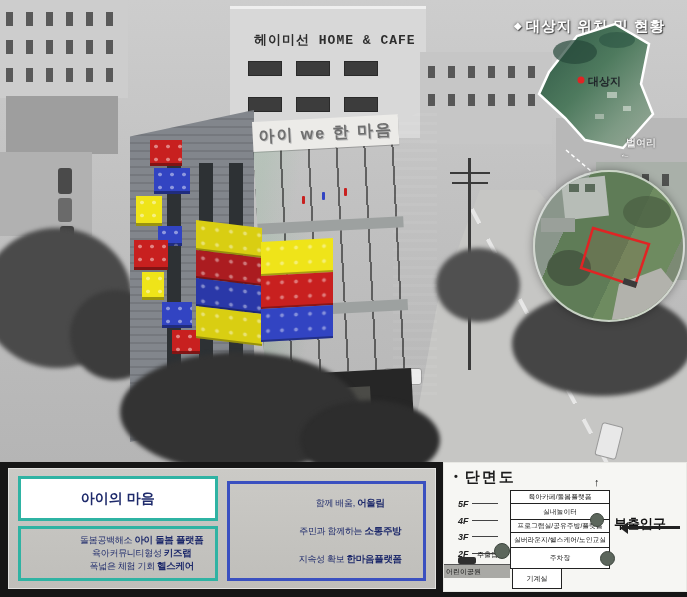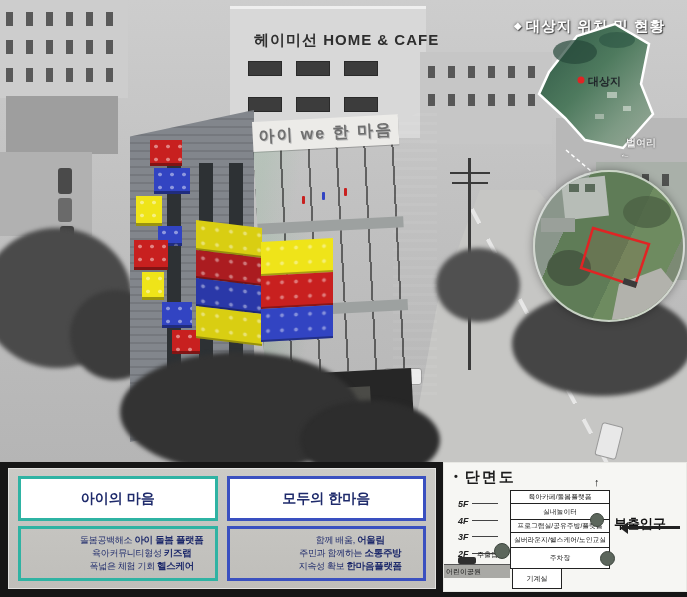--- a/index.html
+++ b/index.html
@@ -7,21 +7,21 @@
   #stage{position:relative;width:687px;height:597px;overflow:hidden;background:#181818;}
 
   
   #scene{position:absolute;left:0;top:0;width:687px;height:462px;overflow:hidden;
          background:linear-gradient(180deg,#cdcdcd 0%,#c2c2c2 40%,#b5b5b5 100%);}
   .bldg{position:absolute;background:#c8c8c8;}
   .winpat{position:absolute;background-image:repeating-linear-gradient(90deg,rgba(50,50,50,.75) 0 7px,transparent 7px 20px);}
   .winrow{position:absolute;display:flex;gap:14px;}
   .winrow div{width:34px;height:15px;background:#3c3c3c;border:1px solid #2a2a2a;}
   .blob{position:absolute;border-radius:50%;filter:blur(2px);}
-  .cafe-sign{position:absolute;font-weight:bold;font-size:15px;color:#2e2e2e;letter-spacing:1px;white-space:nowrap;}
+  .cafe-sign{position:absolute;font-weight:bold;font-size:13px;color:#2e2e2e;letter-spacing:1px;white-space:nowrap;font-family:Liberation Mono, monospace;}
   #road-right{position:absolute;left:330px;top:190px;width:357px;height:272px;background:#c6c6c4;
               clip-path:polygon(42% 0,58% 0,100% 62%,100% 100%,22% 100%,30% 42%);}
   #road-line{position:absolute;left:470px;top:210px;width:4px;height:300px;background:repeating-linear-gradient(180deg,#efefef 0 16px,transparent 16px 34px);transform:rotate(-28deg);transform-origin:top left;opacity:.8;}
   .car{position:absolute;border-radius:3px;}
   #pole{position:absolute;left:468px;top:158px;width:3px;height:212px;background:#3a3a3a;}
   .crossarm{position:absolute;height:2px;background:#3a3a3a;}
 
   
   #tower{position:absolute;left:393px;top:104px;width:44px;height:292px;
          background:linear-gradient(180deg,#4a4d50,#2e3032);
@@ -252,21 +252,20 @@
         <div class="card-title">아이의 마음</div>
         <div class="card-list">
           <div class="card-item"><span>돌봄공백해소</span> <b>아이 돌봄 플랫폼</b></div>
           <div class="card-item"><span>육아커뮤니티형성</span> <b>키즈랩</b></div>
           <div class="card-item"><span>폭넓은 체험 기회</span> <b>헬스케어</b></div>
         </div>
       </div>
 
 
       <div class="card" style="--accent: #3a50c0;">
-        <div class="card-title">모두의 한마음</div>
         <div class="card-list">
           <div class="card-item"><span>함께 배움,</span> <b>어울림</b></div>
           <div class="card-item"><span>주민과 함께하는</span> <b>소통주방</b></div>
           <div class="card-item"><span>지속성 확보</span> <b>한마음플랫폼</b></div>
         </div>
       </div>
     </div>
 
     <div id="section-panel">
       <div id="sec-title">

